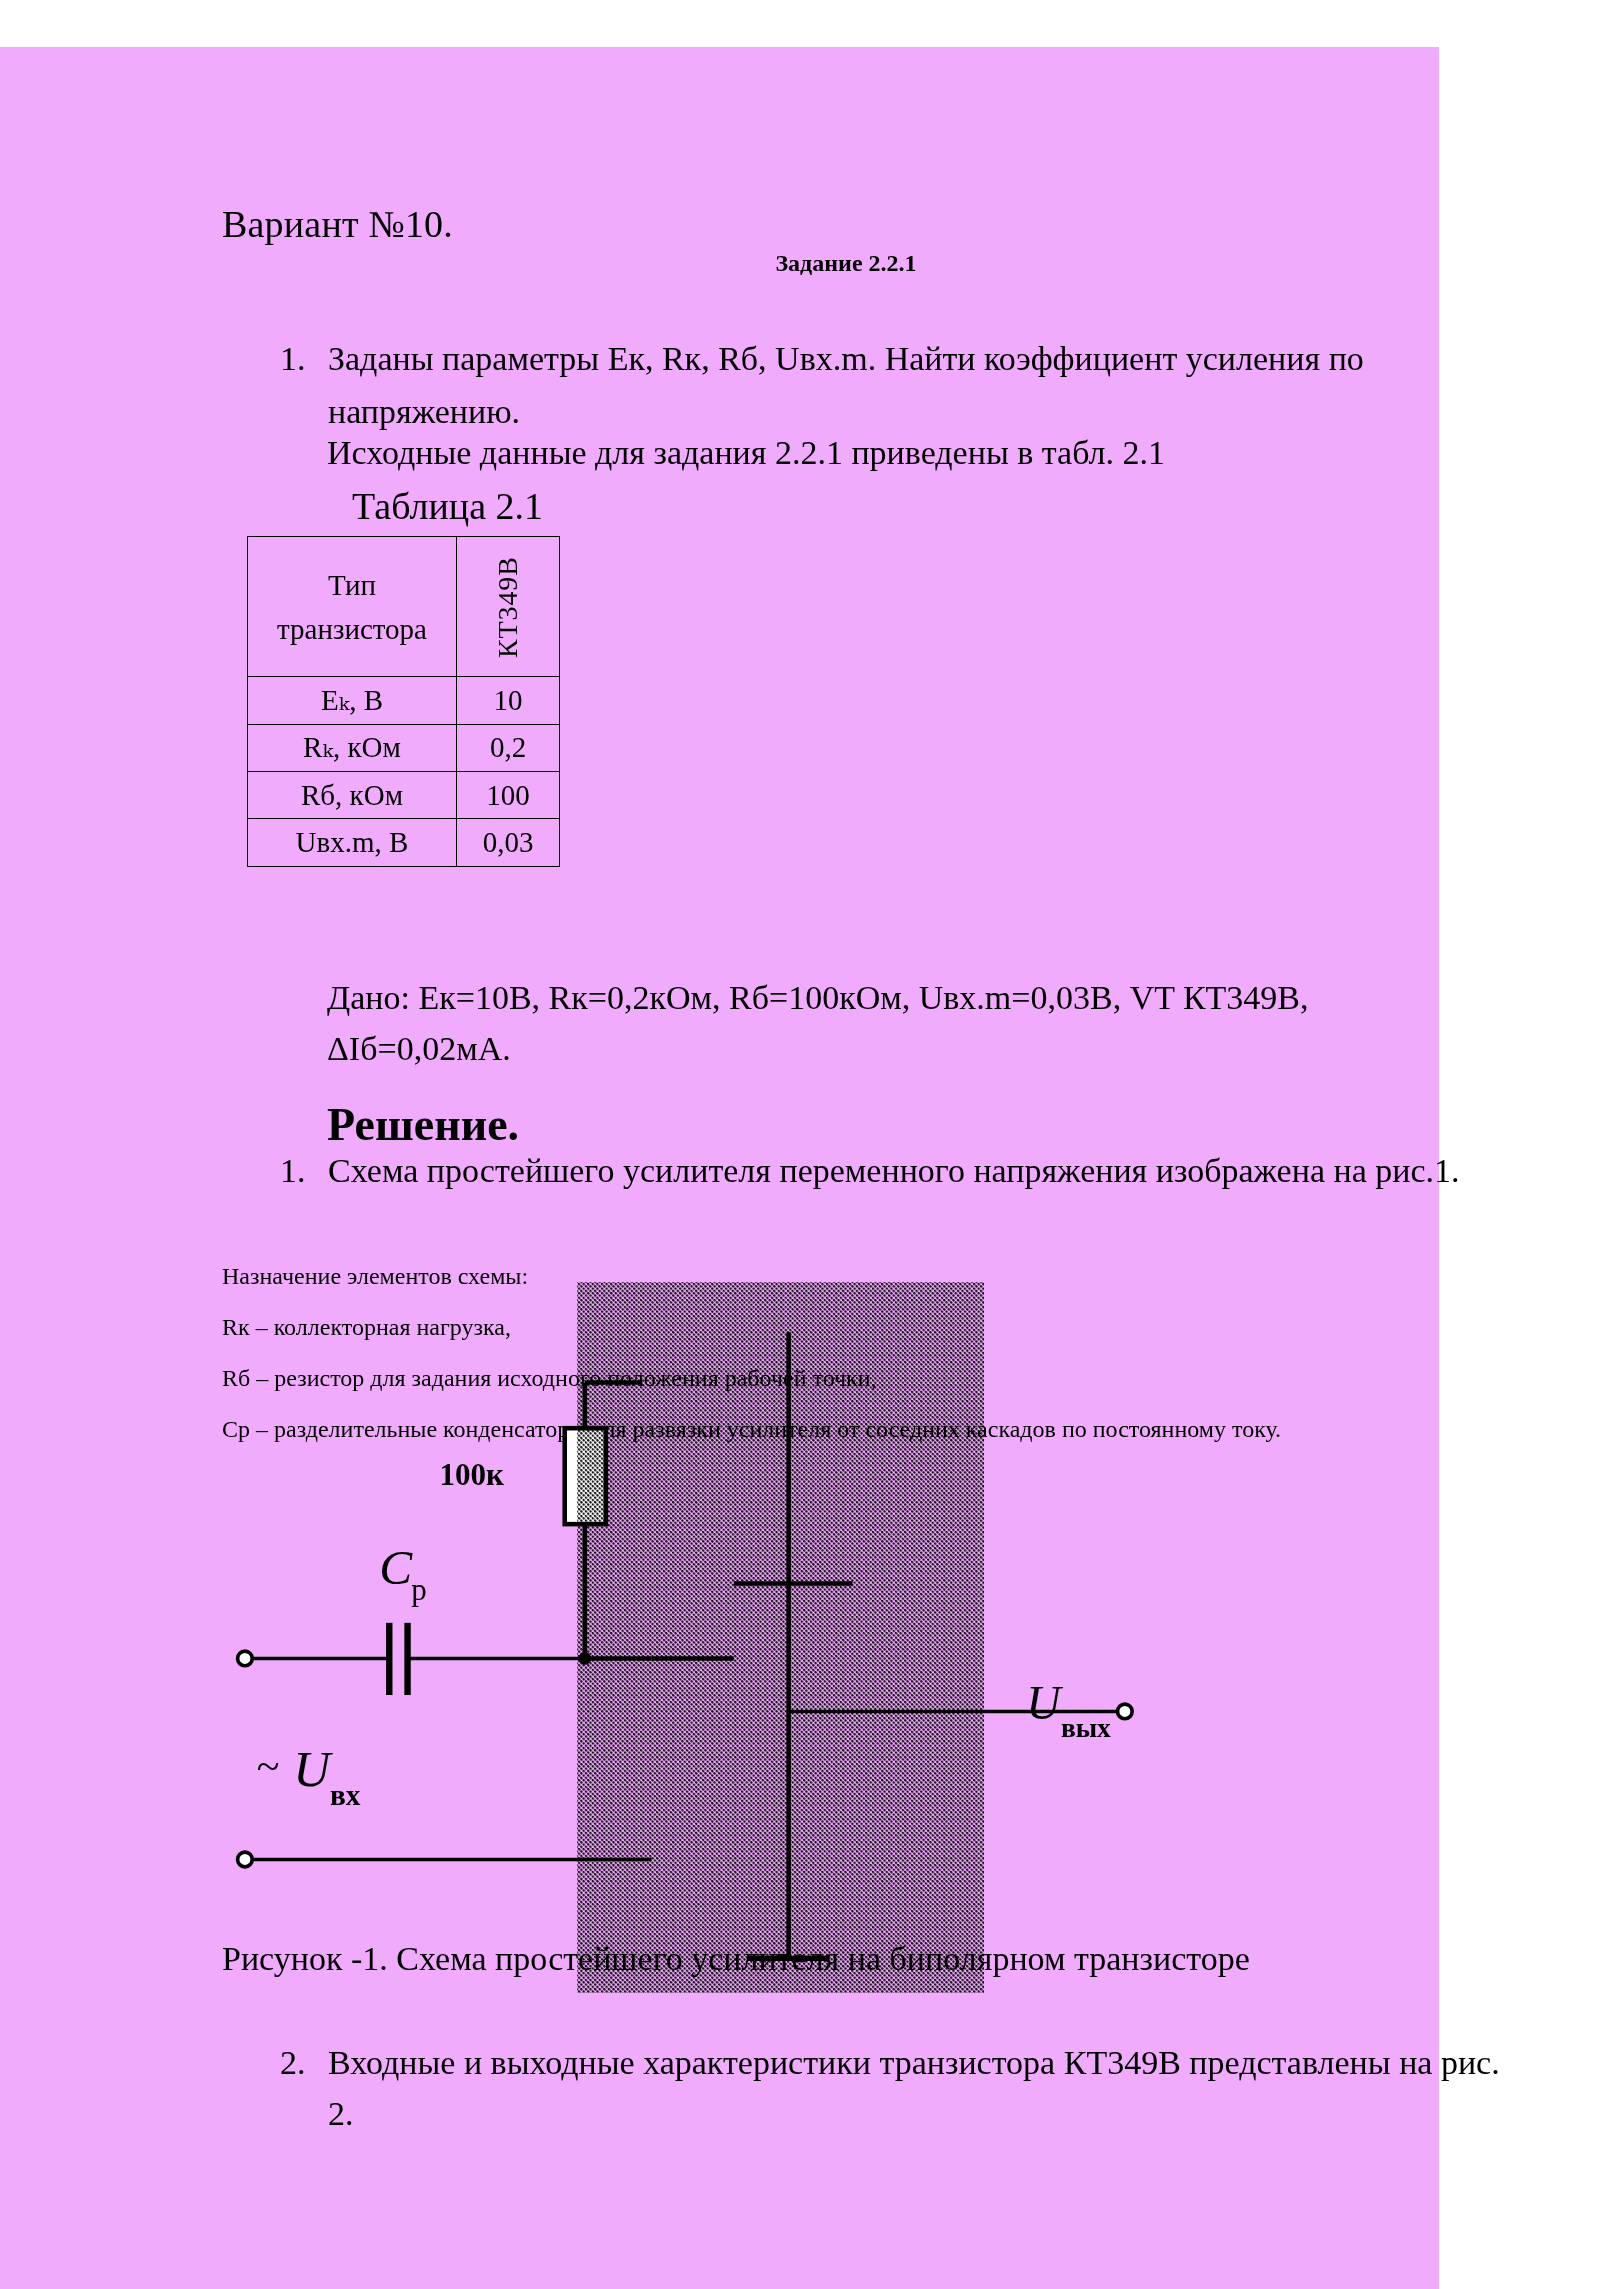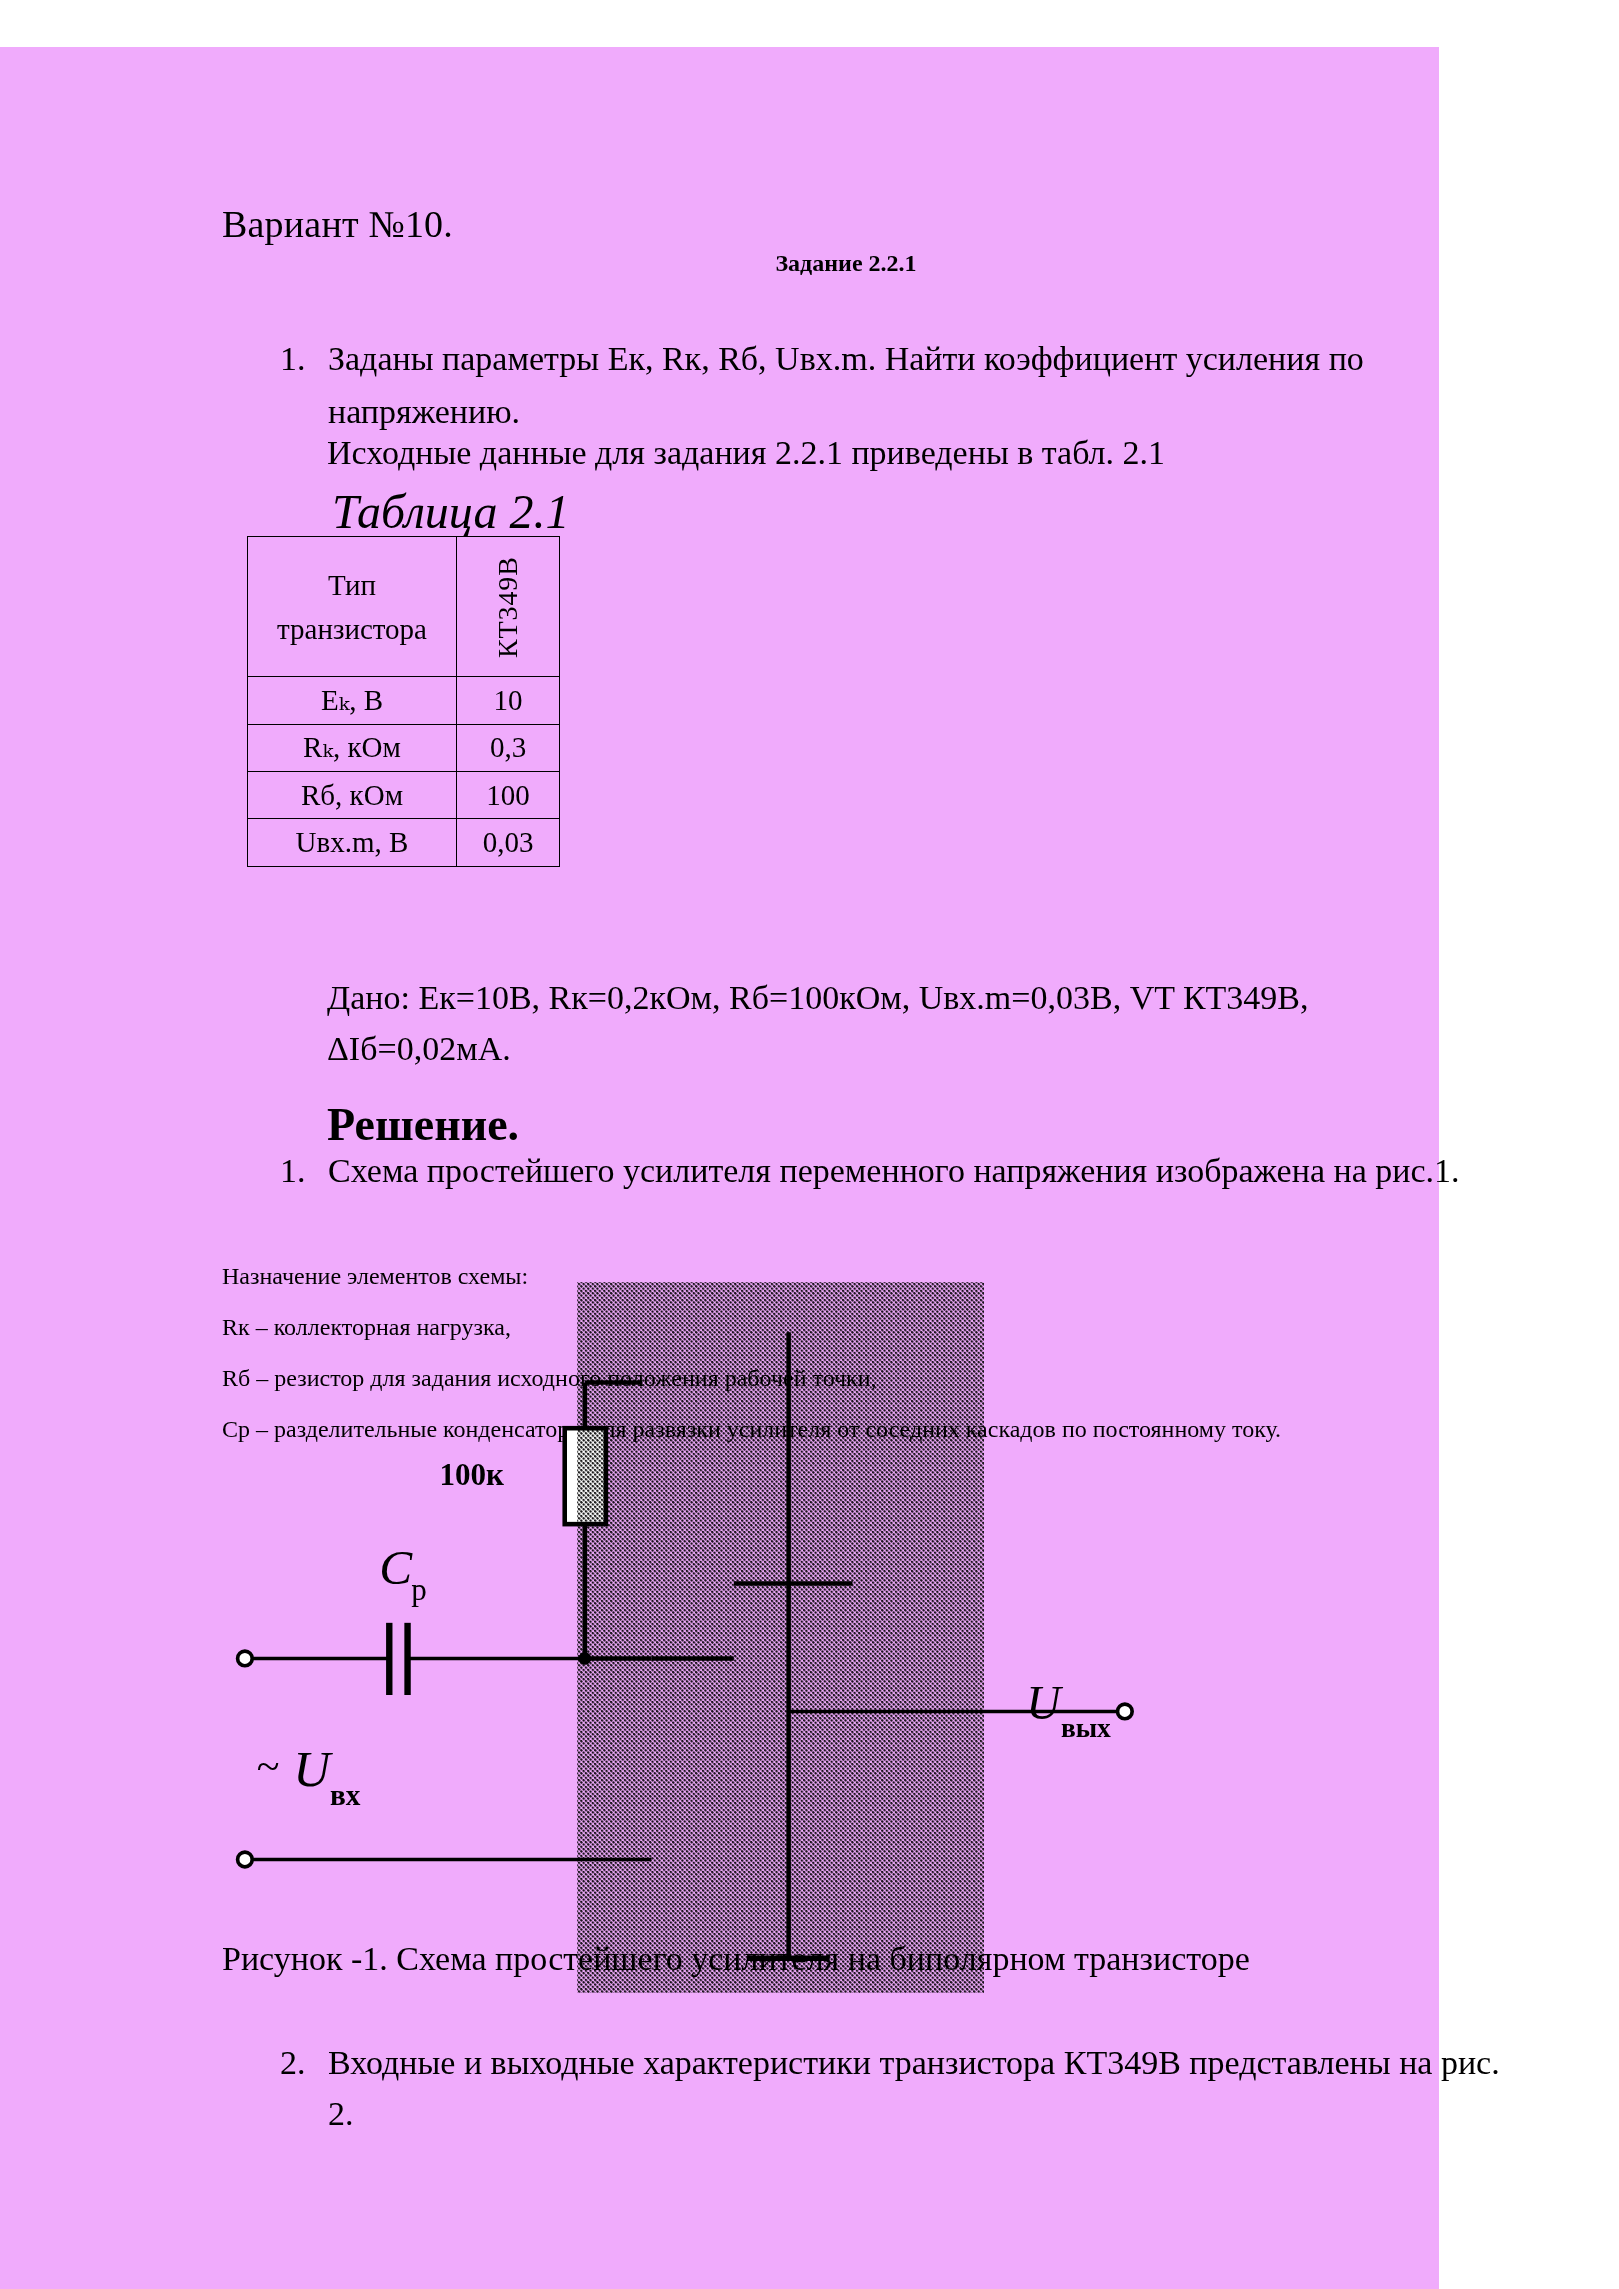--- a/index.html
+++ b/index.html
@@ -62,24 +62,23 @@
   .li-body { flex: 1 1 auto; }
 
   .t-ishodnye {
     left: 327px;
     top: 387px;
     font-size: 34px;
     white-space: nowrap;
   }
 
   .t-tablica {
-    left: 332px;
+    left: 352px;
     top: 437px;
-    font-size: 48px;
-    font-style: italic;
+    font-size: 38px;
     white-space: nowrap;
   }
 
   
   .tbl {
     left: 247px;
     top: 489px;
     border-collapse: collapse;
     font-size: 29px;
   }
@@ -214,21 +213,21 @@
       </td>
       <td class="col-val">
         <div class="cell-pad">10</div>
       </td>
     </tr>
     <tr>
       <td class="col-label">
         <div class="cell-pad">Rₖ, кОм</div>
       </td>
       <td class="col-val">
-        <div class="cell-pad">0,3</div>
+        <div class="cell-pad">0,2</div>
       </td>
     </tr>
     <tr>
       <td class="col-label">
         <div class="cell-pad">Rб, кОм</div>
       </td>
       <td class="col-val">
         <div class="cell-pad">100</div>
       </td>
     </tr>

